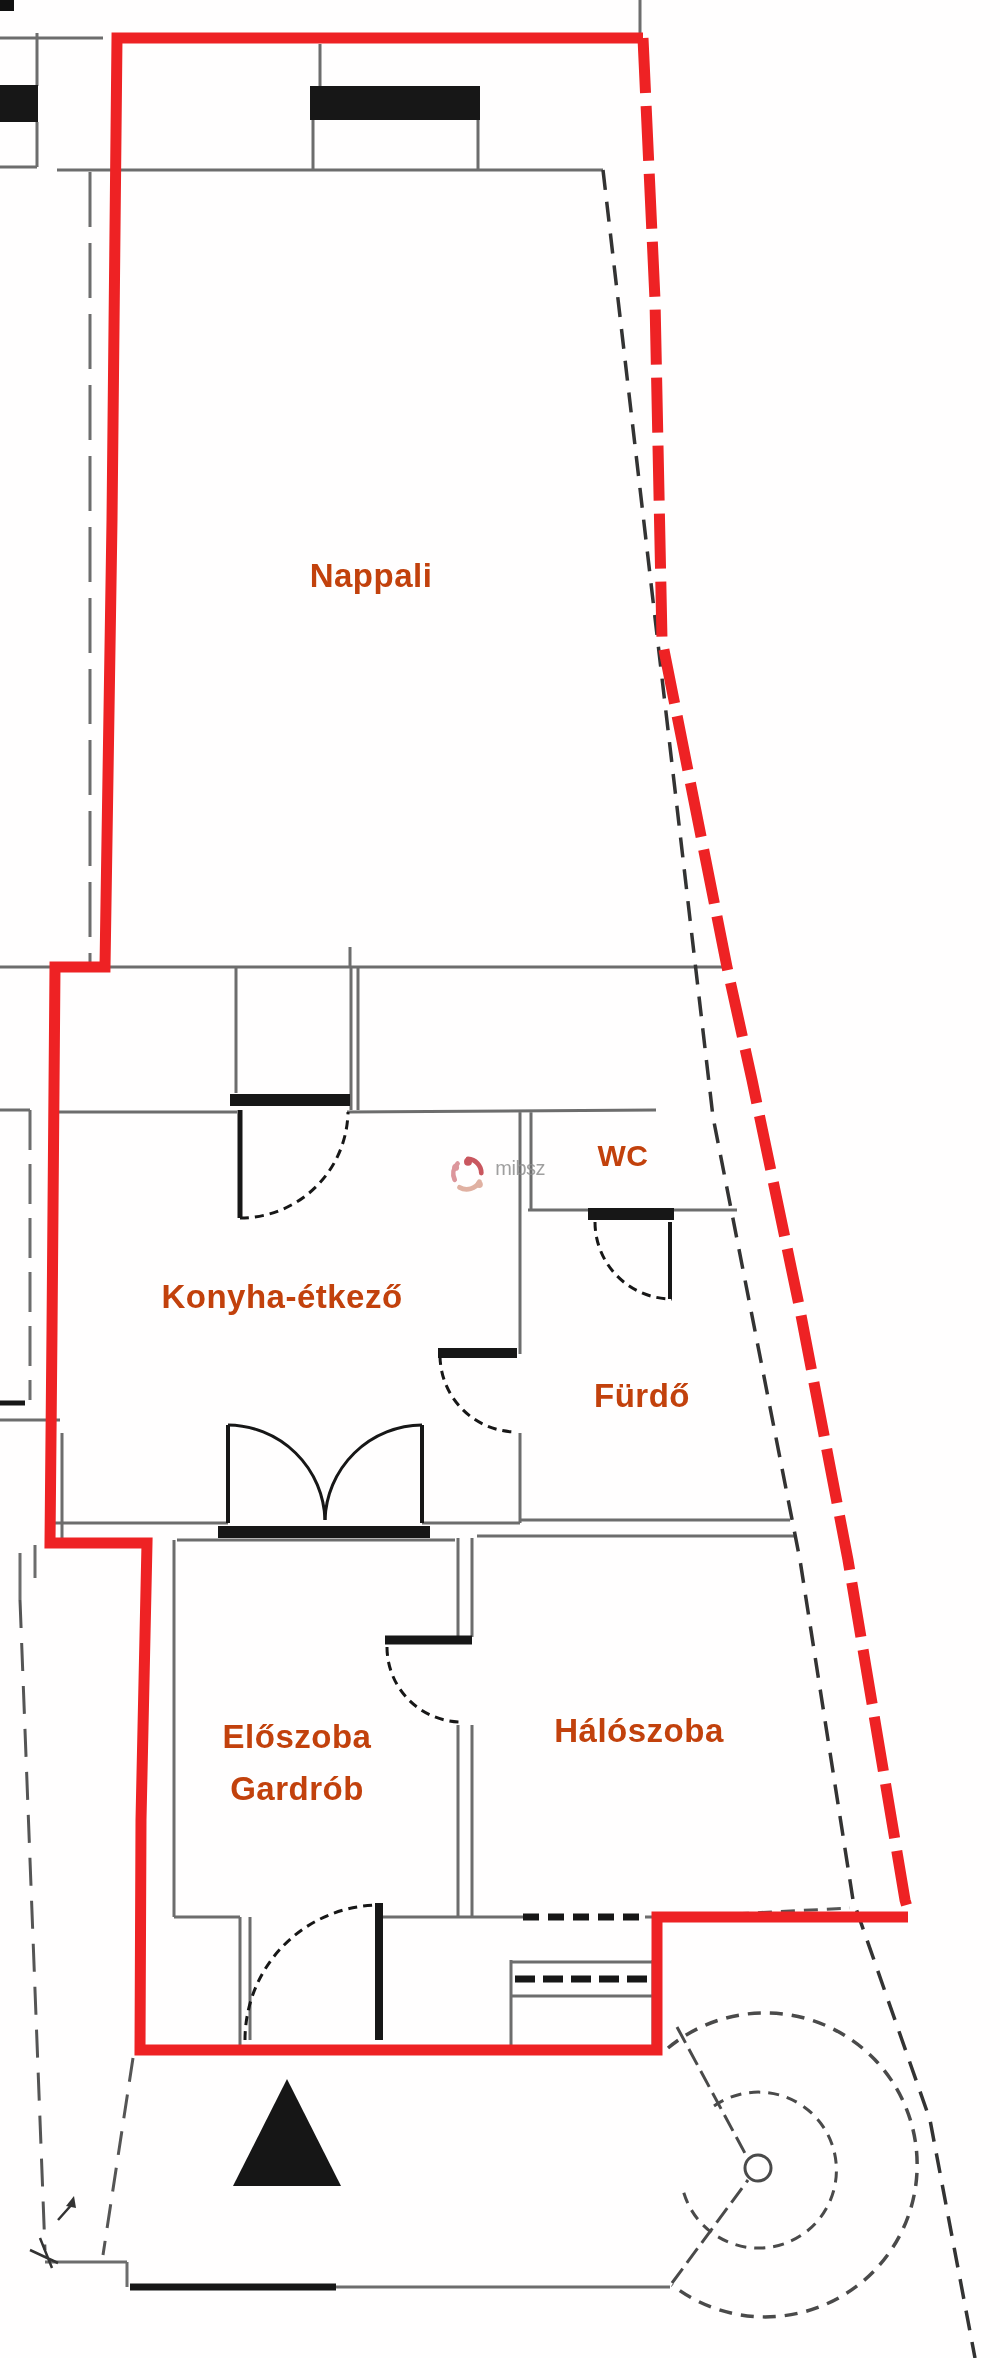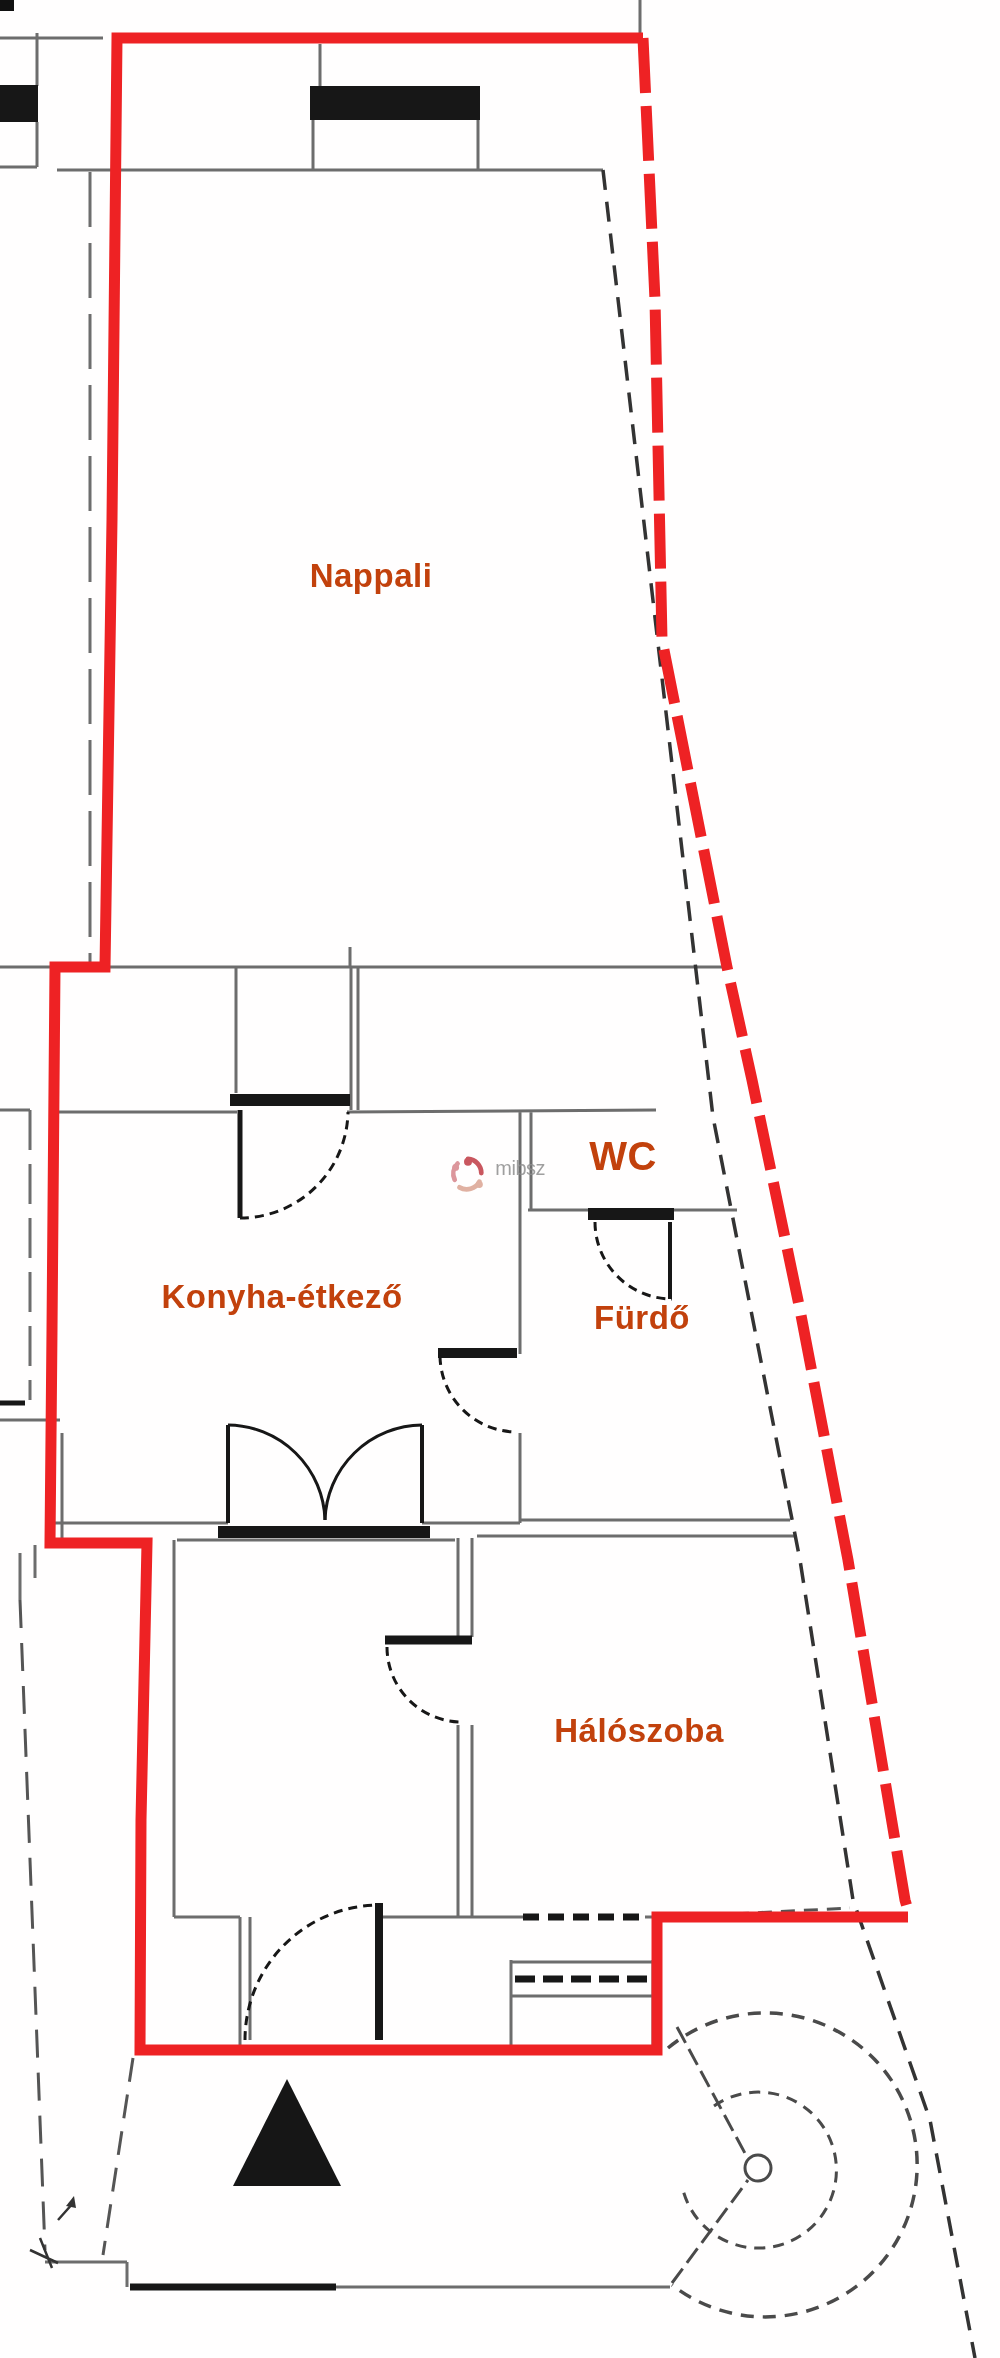--- a/index.html
+++ b/index.html
@@ -2,21 +2,21 @@
 <html><head>
 <meta charset="utf-8">
 <style>
   html,body{margin:0;padding:0;background:#ffffff;}
   #stage{position:relative;width:1000px;height:2358px;background:#fffefe;overflow:hidden;
          font-family:"Liberation Sans",sans-serif;}
   #plan-svg{position:absolute;left:0;top:0;}
   .room-label{position:absolute;transform:translate(-50%,-50%);
       font:bold 33px "Liberation Sans",sans-serif;color:#c2410c;
       white-space:nowrap;letter-spacing:.5px;text-align:center;}
-  .room-label.wc{font-size:40px;}
+  .room-label.wc{font-size:30px;}
   .two-line{line-height:52px;}
   #watermark{position:absolute;left:448px;top:1156px;display:flex;align-items:flex-start;
       gap:6px;opacity:.85;}
   #watermark .wm-text{font:21px "Liberation Sans",sans-serif;color:#8f8f8f;
       letter-spacing:-.5px;transform:scaleX(.95);}
 </style>
 </head>
 <body>
 
 <div id="stage">
@@ -110,22 +110,26 @@
                L848 1560 L905 1900 L910 1917" stroke-dasharray="55 13"></path>
     </g>
   </svg>
 
   <div class="room-label" style="left:371px;top:576px">Nappali</div>
 
   <div class="room-label" style="left:282px;top:1297px">Konyha-étkező</div>
 
   <div class="room-label wc" style="left:623px;top:1156px">WC</div>
 
-  <div class="room-label" style="left:642px;top:1318px">Fürdő</div>
+  <div class="room-label" style="left:642px;top:1396px">Fürdő</div>
 
+  <div class="room-label two-line" style="left:297px;top:1763px">
+    <div>Előszoba</div>
+    <div>Gardrób</div>
+  </div>
 
   <div class="room-label" style="left:639px;top:1731px">Hálószoba</div>
 
   <div id="watermark">
     <svg width="40" height="38" viewBox="0 0 42 40">
       <g fill="none" stroke-linecap="round">
         <path d="M21 3 A15 15 0 0 1 35 18" stroke="#c03a44" stroke-width="5"></path>
         <path d="M33 27 A15 15 0 0 1 12 33" stroke="#dba492" stroke-width="5"></path>
         <path d="M7 25 A15 15 0 0 1 10 8" stroke="#d7848b" stroke-width="5"></path>
       </g>

